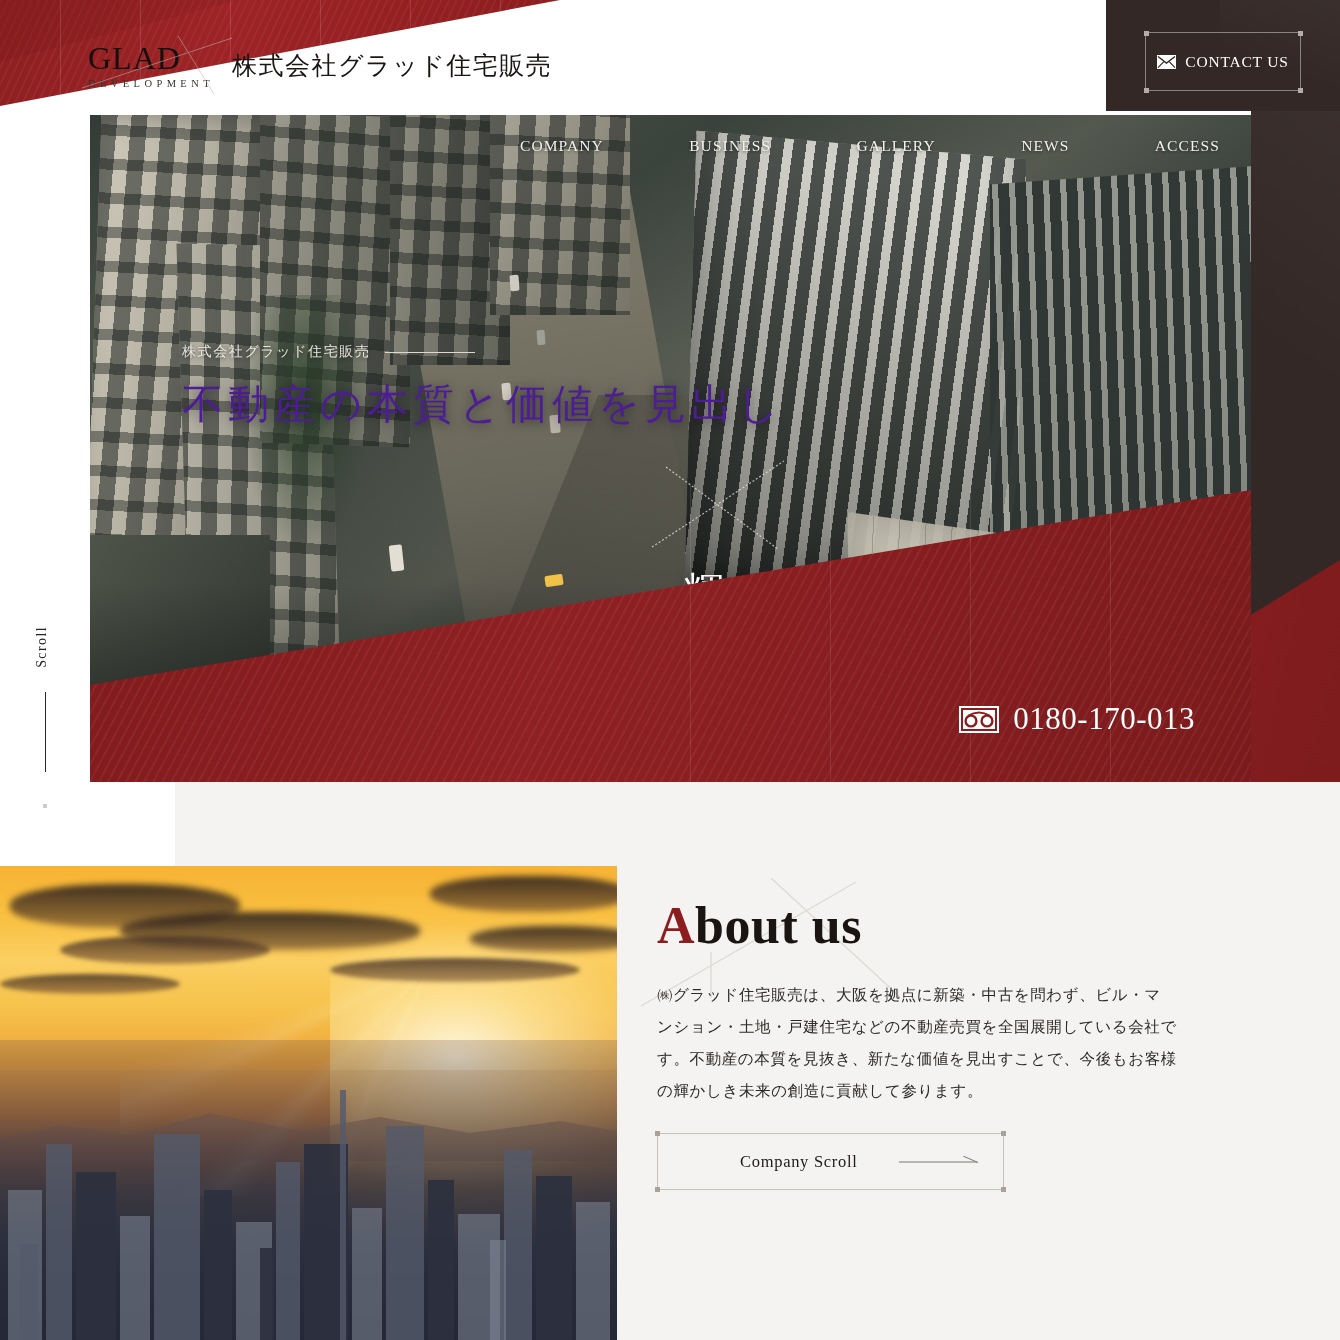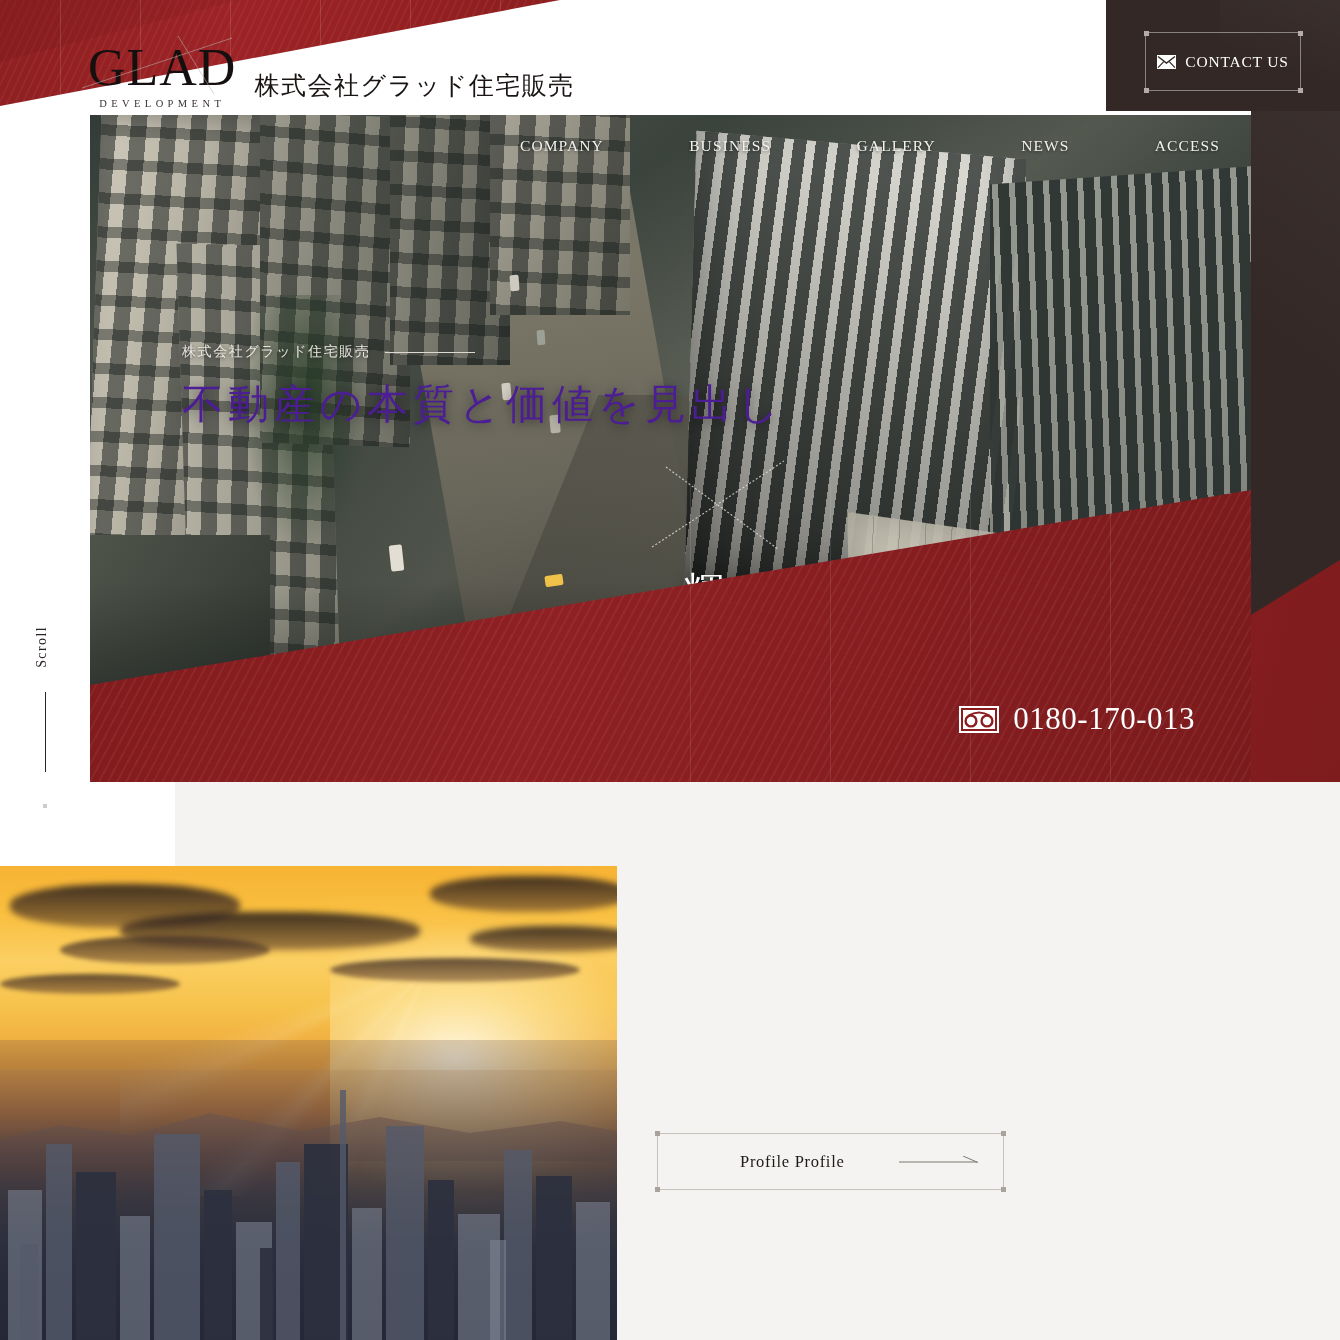--- a/index.html
+++ b/index.html
@@ -49,21 +49,21 @@
 
   
   .header { position:absolute; left:0; top:0; width:1340px; height:115px; }
   .logo-wrap {
     position:absolute; left:88px; top:42px;
     display:flex; align-items:flex-end; gap:18px;
   }
   .logo-mark { position:relative; }
   .logo-main {
     font-family:"Liberation Serif", serif;
-    font-size:52px; letter-spacing:1px; color:#15100f; line-height:1;
+    font-size:32px; letter-spacing:1px; color:#15100f; line-height:1;
     font-weight:400;
   }
   .logo-sub {
     font-family:"Liberation Serif", serif;
     font-size:10.5px; letter-spacing:4.4px; color:#3a3230;
     text-align:center; margin-top:4px;
   }
   .logo-slash {
     position:absolute; left:-6px; top:-6px; width:150px; height:58px;
     pointer-events:none; opacity:.55;
@@ -570,26 +570,37 @@
       <div class="blk m" style="left:504px;width:28px; height:190px;"></div>
       <div class="blk" style="left:536px;width:36px; height:164px;"></div>
       <div class="blk l" style="left:576px;width:34px; height:138px;"></div>
       <div class="blk m" style="left:20px; width:18px; height:96px;"></div>
       <div class="blk" style="left:260px;width:14px; height:92px;"></div>
       <div class="blk l" style="left:490px;width:16px; height:100px;"></div>
       <div class="blk m" style="left:340px;width:6px;  height:250px;"></div>
     </div>
   </div>
 
+  <section class="about">
+    <svg class="about-deco" viewBox="0 0 260 130">
+      <line x1="0" y1="128" x2="215" y2="4" stroke="#dcd8d3" stroke-width="1.4"></line>
+      <line x1="130" y1="0" x2="258" y2="118" stroke="#dcd8d3" stroke-width="1.4"></line>
+      <line x1="70" y1="120" x2="70" y2="74" stroke="#dcd8d3" stroke-width="1.4"></line>
+    </svg>
+    <h2 class="about-title">
+      <span class="cap">A</span><span>bout us</span>
+    </h2>
+    <p class="about-body">㈱グラッド住宅販売は、大阪を拠点に新築・中古を問わず、ビル・マンション・土地・戸建住宅などの不動産売買を全国展開している会社です。不動産の本質を見抜き、新たな価値を見出すことで、今後もお客様の輝かしき未来の創造に貢献して参ります。</p>
+  </section>
 
   <a class="profile-btn">
     <span class="corner c-tl"></span>
     <span class="corner c-tr"></span>
     <span class="corner c-bl"></span>
     <span class="corner c-br"></span>
-    <span class="profile-label">Profile Profile</span>
+    <span class="profile-label">Company Scroll</span>
     <svg class="profile-arrow" width="80" height="12" viewBox="0 0 80 12">
       <line x1="0" y1="6" x2="78" y2="6" stroke="#7d7771" stroke-width="1"></line>
       <line x1="64" y1="0" x2="79" y2="6.5" stroke="#7d7771" stroke-width="1"></line>
     </svg>
   </a>
 
 </div>
 
 </body></html>

